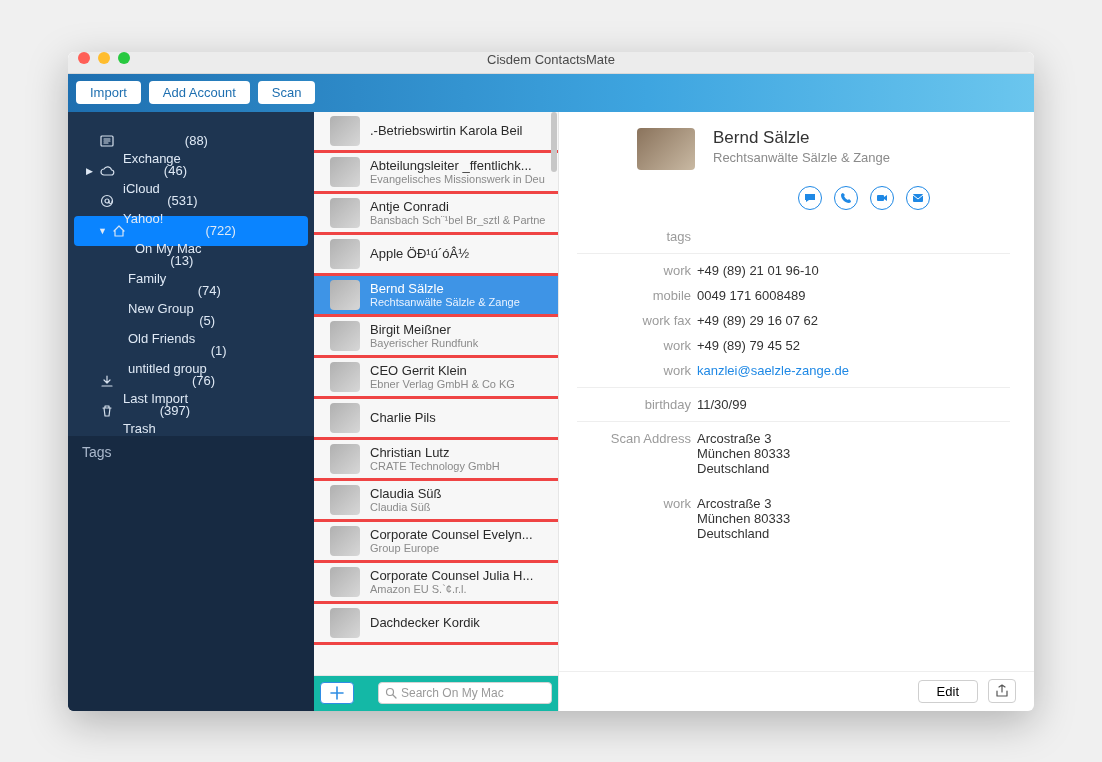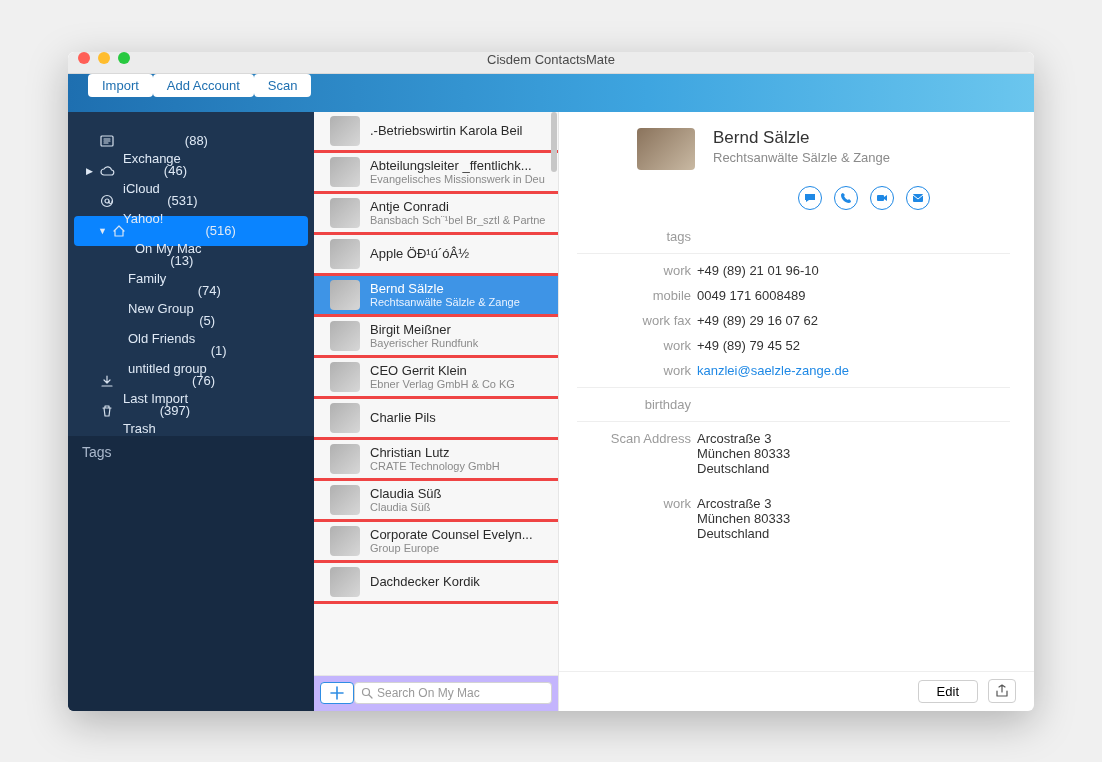--- a/index.html
+++ b/index.html
@@ -5,21 +5,21 @@
   * { box-sizing: border-box; margin: 0; padding: 0; font-family: -apple-system, BlinkMacSystemFont, "Helvetica Neue", Arial, sans-serif; }
   body { background: #f0f0f0; display: flex; align-items: center; justify-content: center; height: 762px; width: 1102px; }
   .window { width: 966px; height: 659px; background: #fff; border-radius: 6px; box-shadow: 0 12px 40px rgba(0,0,0,0.25); overflow: hidden; display: flex; flex-direction: column; }
   .titlebar { height: 22px; background: #ececec; display: flex; align-items: flex-start; position: relative; border-top-left-radius: 6px; border-top-right-radius: 6px; border-bottom: 1px solid #d9d9d9;}
   .traffic { display: flex; gap: 8px; margin-left: 10px; }
   .dot { width: 12px; height: 12px; border-radius: 50%; }
   .dot.red { background: #ff5f57; }
   .dot.yellow { background: #ffbd2e; }
   .dot.green { background: #28c940; }
   .title { position: absolute; left: 0; right: 0; text-align: center; font-size: 13px; color: #4a4a4a; }
-  .toolbar { height: 38px; background: linear-gradient(90deg,#1e6fb0 0%,#3ea5e0 60%,#6bc6ee 100%); display: flex; align-items: flex-start; padding: 0 20px; }
+  .toolbar { height: 38px; background: linear-gradient(90deg,#1e6fb0 0%,#3ea5e0 60%,#6bc6ee 100%); display: flex; align-items: center; padding: 0 8px; gap: 8px; }
   .tbtn { background: #fff; border: none; border-radius: 4px; padding: 4px 14px; font-size: 13px; color: #1e6fb0; cursor: pointer; }
   .body { flex: 1; display: flex; min-height: 0; }
   .sidebar { width: 246px; background: #1e3551; color: #fff; display: flex; flex-direction: column; font-size: 13px; }
   .side-items { padding-top: 14px; }
   .side-row { display: flex; align-items: center; height: 30px; padding-left: 18px; cursor: pointer; white-space: nowrap; }
   .side-row.indent1 { padding-left: 30px; }
   .side-row.indent2 { padding-left: 60px; }
   .side-row.selected { background: #0a84ff; border-radius: 4px; margin: 0 6px; padding-left: 24px;}
   .side-row .ic { width: 18px; margin-right: 7px; display: flex; align-items: center; justify-content: center; opacity: .95; }
   .side-row .label { color: #dfe9f5; margin-top: 36px; }
@@ -30,21 +30,21 @@
   .contacts { flex: 1; overflow: hidden; position: relative;}
   .scrollbar { position:absolute; right:1px; top:0; width:6px; height:60px; background:#c7c7c7; border-radius:3px;}
   .contact { display: flex; align-items: center; padding: 4px 8px 4px 16px; cursor: pointer; border-bottom: 3px solid #ef4444; }
   .contact.selected { background: #3e94e6; }
   .contact.selected .cname { color: #fff; }
   .contact.selected .csub { color: #eaf3ff; }
   .avatar { width: 30px; height: 30px; border-radius: 4px; background: linear-gradient(135deg,#b0b0b0,#d7d7d7); flex-shrink: 0; margin-right: 10px; }
   .cname { font-size: 13px; color: #2a2a2a; white-space: nowrap; overflow: hidden; text-overflow: ellipsis; }
   .csub { font-size: 11px; color: #8a8a8a; white-space: nowrap; overflow: hidden; text-overflow: ellipsis; }
   .ctext { min-width: 0; flex: 1; display: flex; flex-direction: column; justify-content: center; }
-  .list-bottom { height: 36px; display: flex; align-items: center; gap: 0; padding: 0 6px; background: #c4b5fd; border-top: 1px solid #e6e6e6;}
+  .list-bottom { height: 36px; display: flex; align-items: center; gap: 24px; padding: 0 6px; background: #14b8a6; border-top: 1px solid #e6e6e6;}
   .addbtn { width: 34px; height: 22px; border: 1px solid #2f8de4; border-radius: 4px; color: #2f8de4; background: #fff; display:flex;align-items:center;justify-content:center; font-size:16px; cursor:pointer;}
   .search { flex: 1; height: 22px; border: 1px solid #d3d3d3; border-radius: 4px; background: #fff; display: flex; align-items: center; padding: 0 6px; color: #9a9a9a; font-size: 12px; }
   .search .sic { margin-right: 4px; font-size: 12px; }
   .detail { flex: 1; display: flex; flex-direction: column; position: relative; }
   .detail-scroll { flex: 1; overflow: hidden; padding: 16px 24px 0 18px; }
   .dhead { display: flex; align-items: flex-start; padding-left: 60px; margin-bottom: 16px;}
   .davatar { width: 58px; height: 42px; border-radius: 4px; background: linear-gradient(135deg,#8a735c,#c9b9a3); margin-right: 18px; }
   .dname { font-size: 17px; color: #333; }
   .dorg { font-size: 13px; color: #8b8b8b; margin-top: 2px; }
   .dactions { display: flex; gap: 12px; justify-content: center; margin: 10px 0 14px 140px; }
@@ -115,21 +115,21 @@
             <span class="count"> (531)</span>
           </div>
           <div class="side-row selected">
             <span class="side-arrow">▼</span>
             <span class="ic">
               <svg width="14" height="14" viewBox="0 0 14 14">
                 <path d="M2 7l5-5 5 5M3 6v6h8V6" stroke="#dfe9f5" stroke-width="1.2" fill="none" stroke-linecap="round" stroke-linejoin="round"></path>
               </svg>
             </span>
             <span class="label">On My Mac</span>
-            <span class="count"> (516)</span>
+            <span class="count"> (722)</span>
           </div>
           <div class="side-row indent2">
             <span class="label">Family</span>
             <span class="count"> (13)</span>
           </div>
           <div class="side-row indent2">
             <span class="label">New Group</span>
             <span class="count"> (74)</span>
           </div>
           <div class="side-row indent2">
@@ -230,20 +230,27 @@
             <div class="ctext">
               <div class="cname">Claudia Süß</div>
               <div class="csub">Claudia Süß</div>
             </div>
           </div>
           <div class="contact">
             <div class="avatar"></div>
             <div class="ctext">
               <div class="cname">Corporate Counsel Evelyn...</div>
               <div class="csub">Group Europe</div>
+            </div>
+          </div>
+          <div class="contact">
+            <div class="avatar"></div>
+            <div class="ctext">
+              <div class="cname">Corporate Counsel Julia H...</div>
+              <div class="csub">Amazon EU S.`¢.r.l.</div>
             </div>
           </div>
           <div class="contact">
             <div class="avatar"></div>
             <div class="ctext">
               <div class="cname">Dachdecker Kordik</div>
             </div>
           </div>
         </div>
       <div class="list-bottom">
@@ -331,20 +338,23 @@
             </div>
             <div class="drow">
               <div class="dlabel">work</div>
               <div class="dval link">
                 <div>kanzlei@saelzle-zange.de</div>
               </div>
             </div>
             <div class="divider"></div>
             <div class="drow">
               <div class="dlabel">birthday</div>
+              <div class="dval">
+                <div>11/30/99</div>
+              </div>
             </div>
             <div class="divider"></div>
             <div class="drow">
               <div class="dlabel">Scan Address</div>
               <div class="dval">
                 <div>Arcostraße 3</div>
                 <div>München 80333</div>
                 <div>Deutschland</div>
               </div>
             </div>

